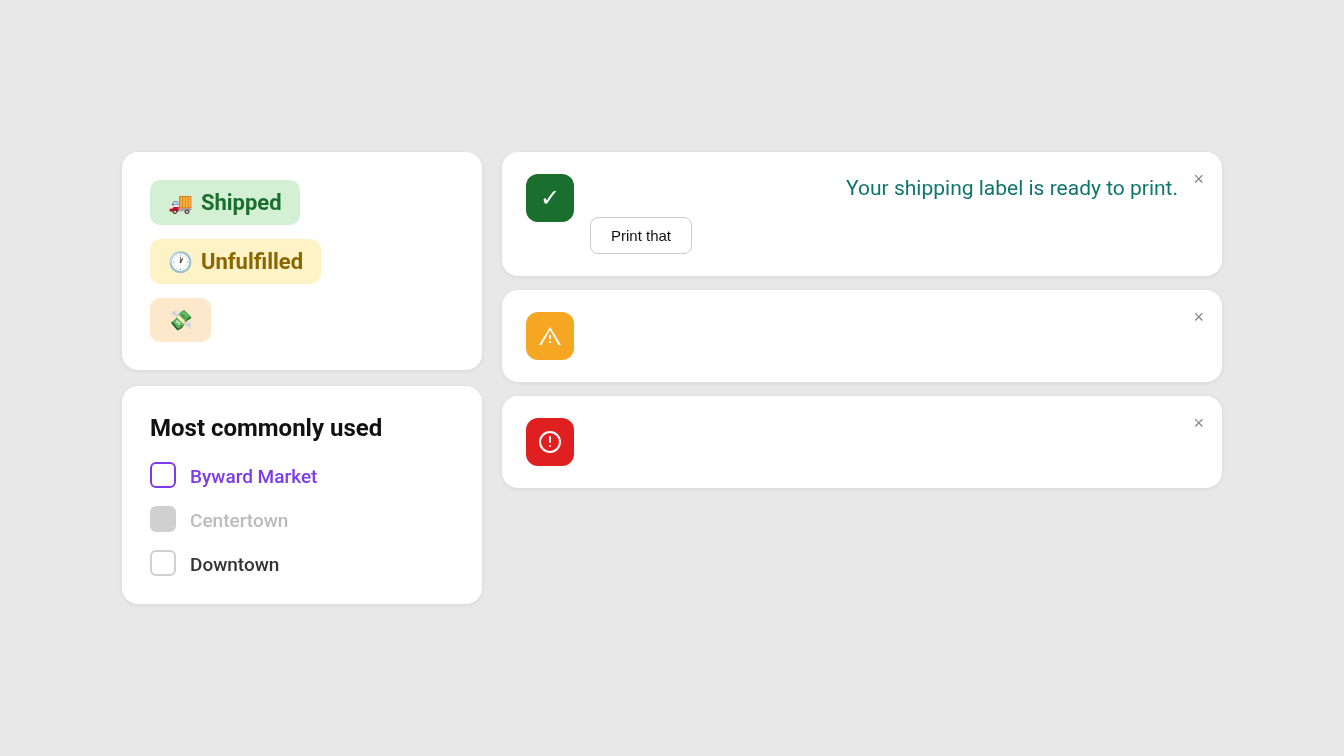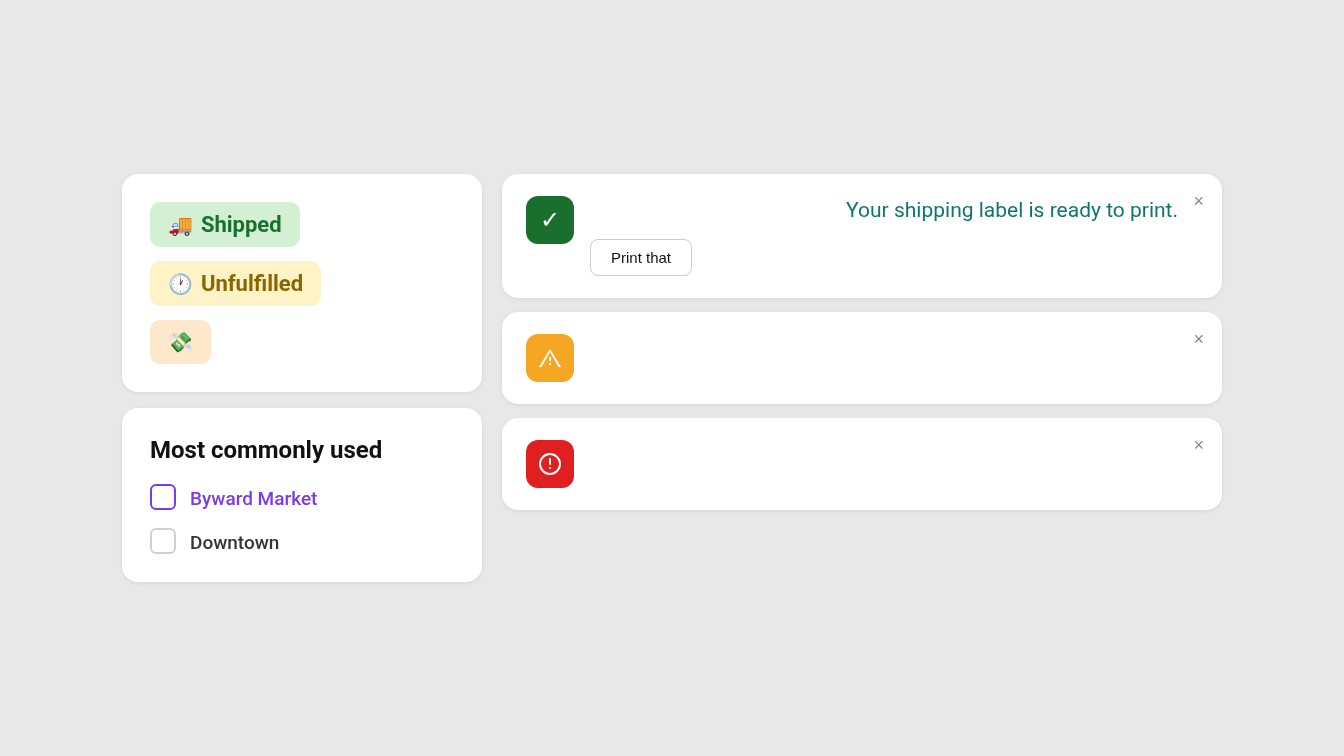--- a/index.html
+++ b/index.html
@@ -237,20 +237,24 @@
 
     <div class="card">
       <div class="section-title">Most commonly used</div>
       <div class="checkbox-list">
 
         <div class="checkbox-item">
           <div class="checkbox-box" style="border-color:#7c3aed; border-width: 2.5px;"></div>
           <span class="checkbox-label">Byward Market</span>
         </div>
 
+        <div class="checkbox-item">
+          <div class="checkbox-box unchecked-gray"></div>
+          <span class="checkbox-label gray">Centertown</span>
+        </div>
 
         <div class="checkbox-item">
           <div class="checkbox-box unchecked-white"></div>
           <span class="checkbox-label dark">Downtown</span>
         </div>
 
       </div>
     </div>
 
   </div>

